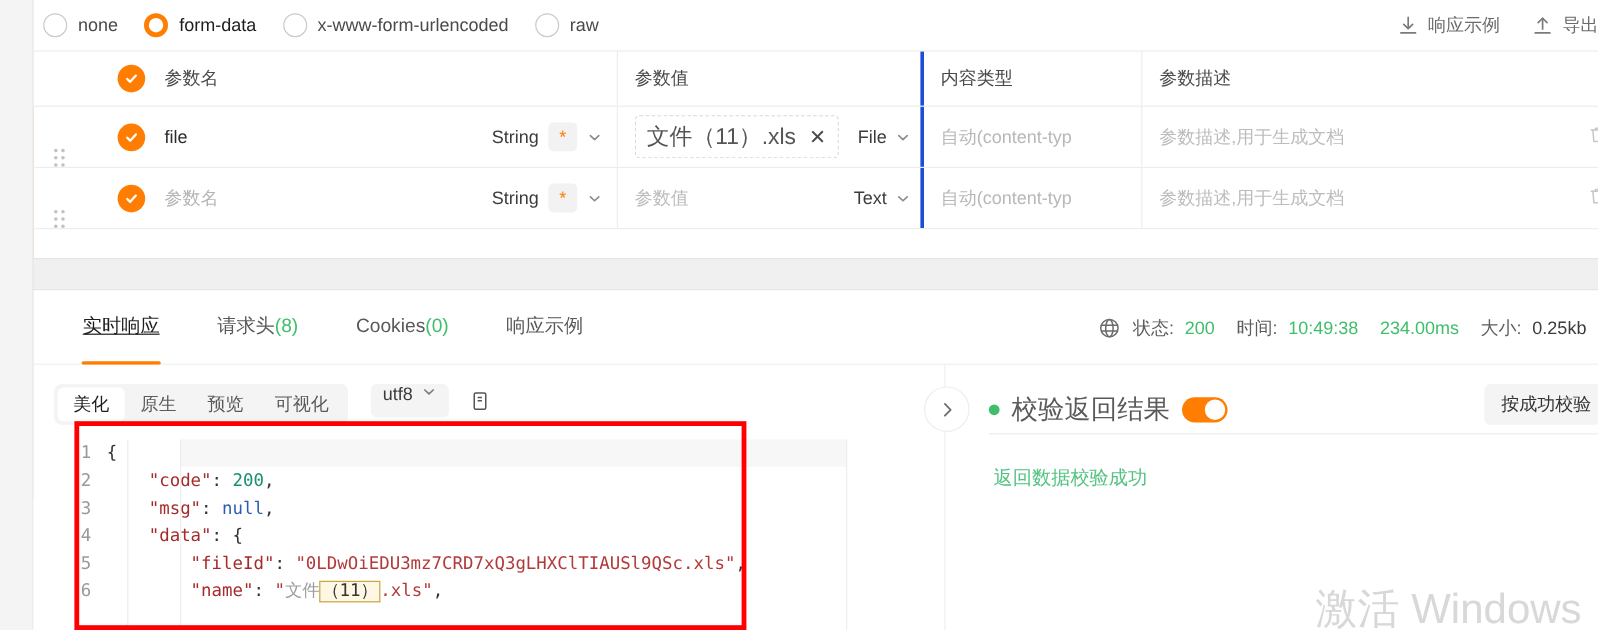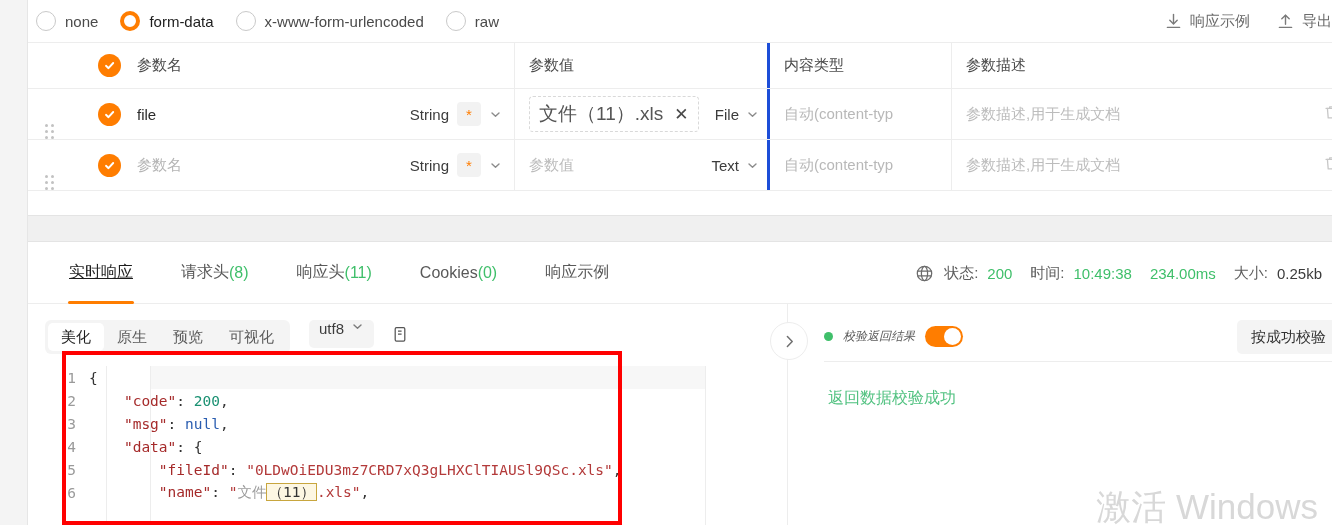--- a/index.html
+++ b/index.html
@@ -121,21 +121,21 @@
   .coderight{position:absolute;left:660px;top:0;width:1px;height:221px;background:#ededed;}
 
   
   .redbox{position:absolute;left:62px;top:351px;width:560px;height:174px;border:4px solid #ff0000;box-sizing:border-box;pointer-events:none;z-index:40;}
 
   
   .collapse{position:absolute;left:-18px;top:18px;width:36px;height:36px;border-radius:50%;background:#fff;border:1px solid #ededed;display:flex;align-items:center;justify-content:center;cursor:pointer;z-index:30;}
 
   .verify-row{position:absolute;left:36px;top:22px;display:flex;align-items:center;gap:10px;}
   .gdot{width:9px;height:9px;border-radius:50%;background:#3fbf6a;flex:none;}
-  .verify-label{font-size:12px;color:#5a5a5a;white-space:nowrap;font-style:italic;}
+  .verify-label{font-size:22px;color:#5a5a5a;white-space:nowrap;}
   .toggle{width:38px;height:21px;border-radius:11px;background:#ff7d00;position:relative;cursor:pointer;flex:none;}
   .toggle .knob{position:absolute;right:2px;top:2px;width:17px;height:17px;border-radius:50%;background:#fff;}
   .succ-btn{position:absolute;right:-8px;top:16px;height:34px;display:flex;align-items:center;padding:0 14px;background:#f4f4f4;border-radius:5px;font-size:15px;color:#333;cursor:pointer;white-space:nowrap;}
   .rdivider{position:absolute;left:36px;right:0;top:57px;height:1px;background:#ededed;}
   .succ-text{position:absolute;left:40px;top:84px;font-size:16px;color:#52c281;white-space:nowrap;}
 
   .watermark{position:absolute;right:14px;bottom:-6px;font-size:35px;color:#d8d8d8;white-space:nowrap;font-family:"Liberation Sans",sans-serif;}
 </style>
 </head>
 <body>
@@ -326,24 +326,20 @@
 
     <div class="band"></div>
 
     <div class="rtabs">
       <div class="rtab active">
         <span>实时响应</span>
       </div>
       <div class="rtab">
         <span>请求头</span>
         <span class="cnt">(8)</span>
-      </div>
-      <div class="rtab">
-        <span>响应头</span>
-        <span class="cnt">(11)</span>
       </div>
       <div class="rtab">
         <span>Cookies</span>
         <span class="cnt">(0)</span>
       </div>
       <div class="rtab">
         <span>响应示例</span>
       </div>
 
       <div class="meta">

